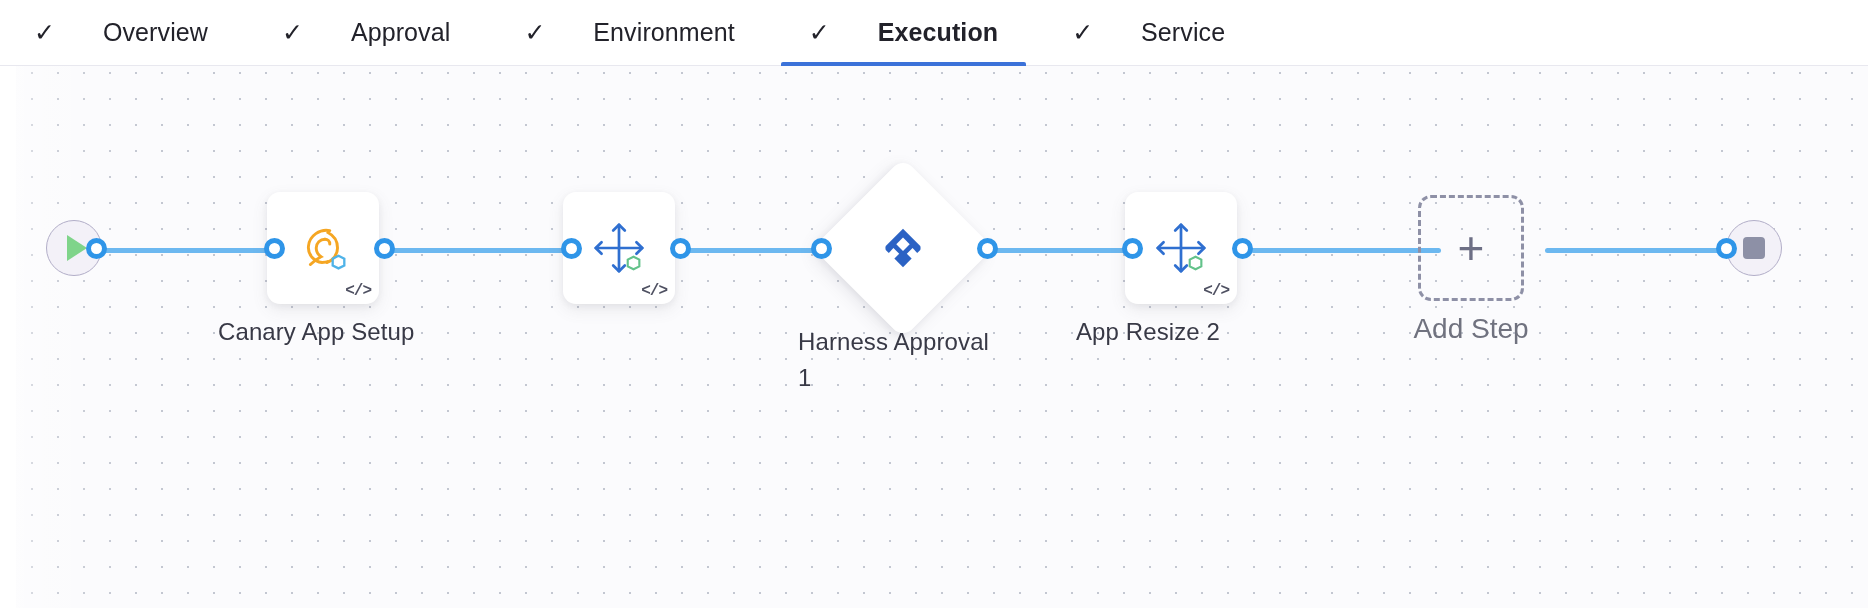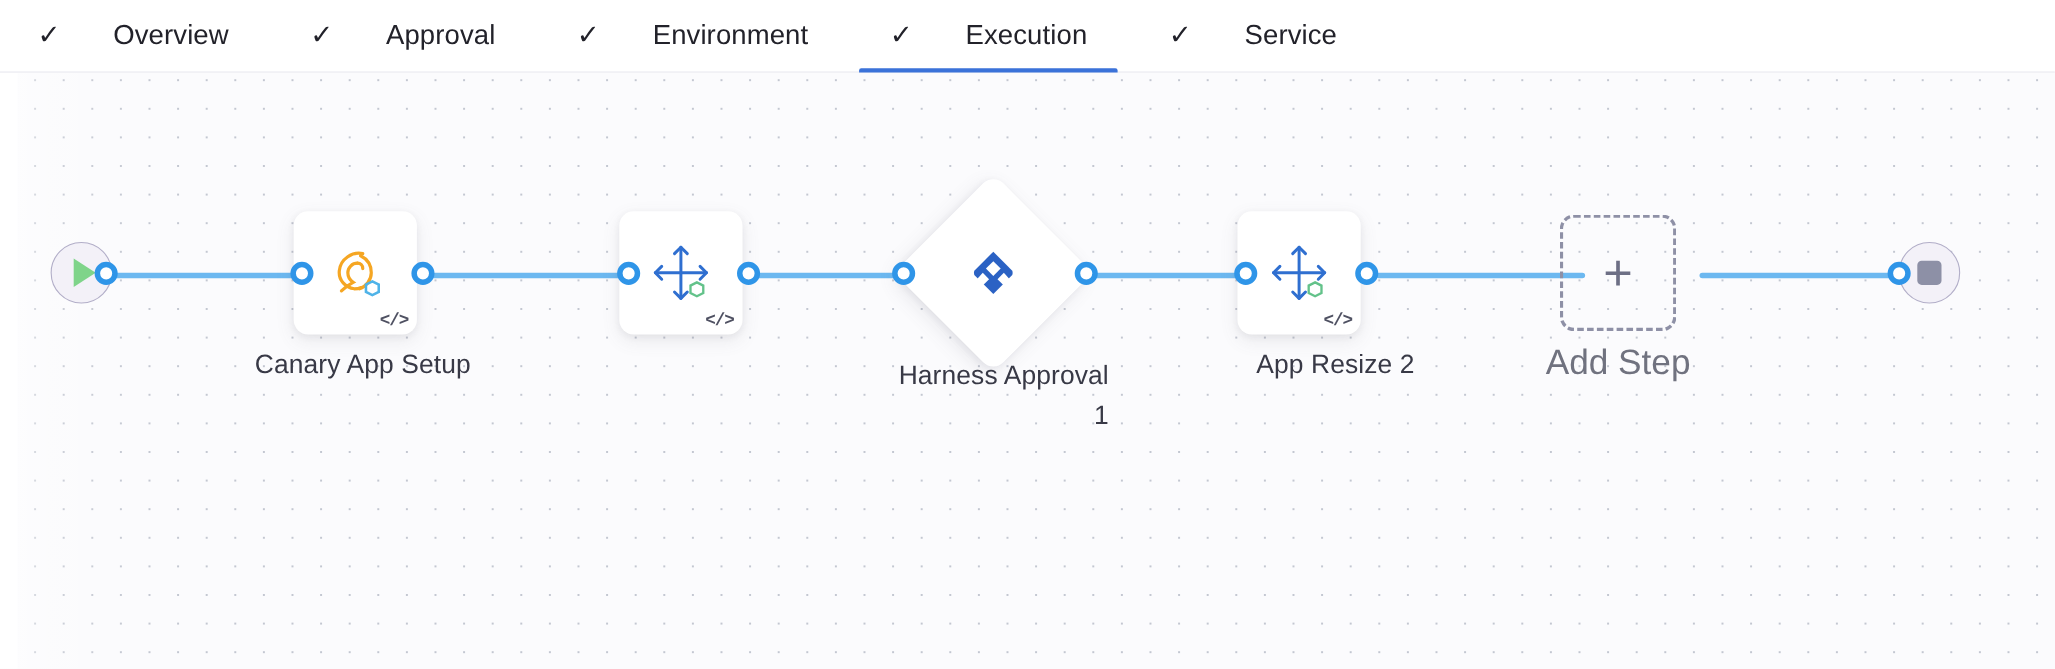--- a/index.html
+++ b/index.html
@@ -34,21 +34,21 @@
     color: #22222a;
     margin-right: 12px;
     font-weight: 400;
   }
   .tab .tab-label {
     font-size: 25px;
     color: #22222a;
     letter-spacing: 0.1px;
     margin-left: 36px;
   }
-  .tab.active .tab-label { font-weight: 400; }
+  .tab.active .tab-label { font-weight: 700; }
   .tab.active::after {
     content: "";
     position: absolute;
     left: -28px; right: 6px; bottom: 0;
     height: 4px;
     background: #3b72d9;
     border-radius: 2px 2px 0 0;
   }
 
   
@@ -109,21 +109,21 @@
     box-shadow: 0 2px 7px rgba(40,41,61,0.055), 0 6px 16px rgba(96,97,112,0.11);
     position: relative;
     cursor: pointer;
   }
   .node-label {
     position: absolute;
     top: 122px;
     left: 50%;
     transform: translateX(-50%);
     width: 210px;
-    text-align: right;
+    text-align: left;
     font-size: 24px;
     line-height: 36px;
     color: #383946;
     letter-spacing: 0.1px;
   }
   .code-badge {
     position: absolute;
     right: 8px; bottom: 4px;
     font-size: 16px;
     font-family: "Liberation Mono", monospace;
@@ -194,21 +194,21 @@
     line-height: 1;
     color: #6d6f85;
     font-weight: 400;
   }
   .addstep-label {
     position: absolute;
     top: 117px; left: 50%;
     transform: translateX(-50%);
     width: 220px;
     text-align: center;
-    font-size: 32px;
+    font-size: 28px;
     line-height: 34px;
     color: #70727f;
   }
 
   .icon-center {
     position: absolute;
     left: 50%; top: 50%;
     transform: translate(-50%, -50%);
     width: 62px; height: 62px;
   }

